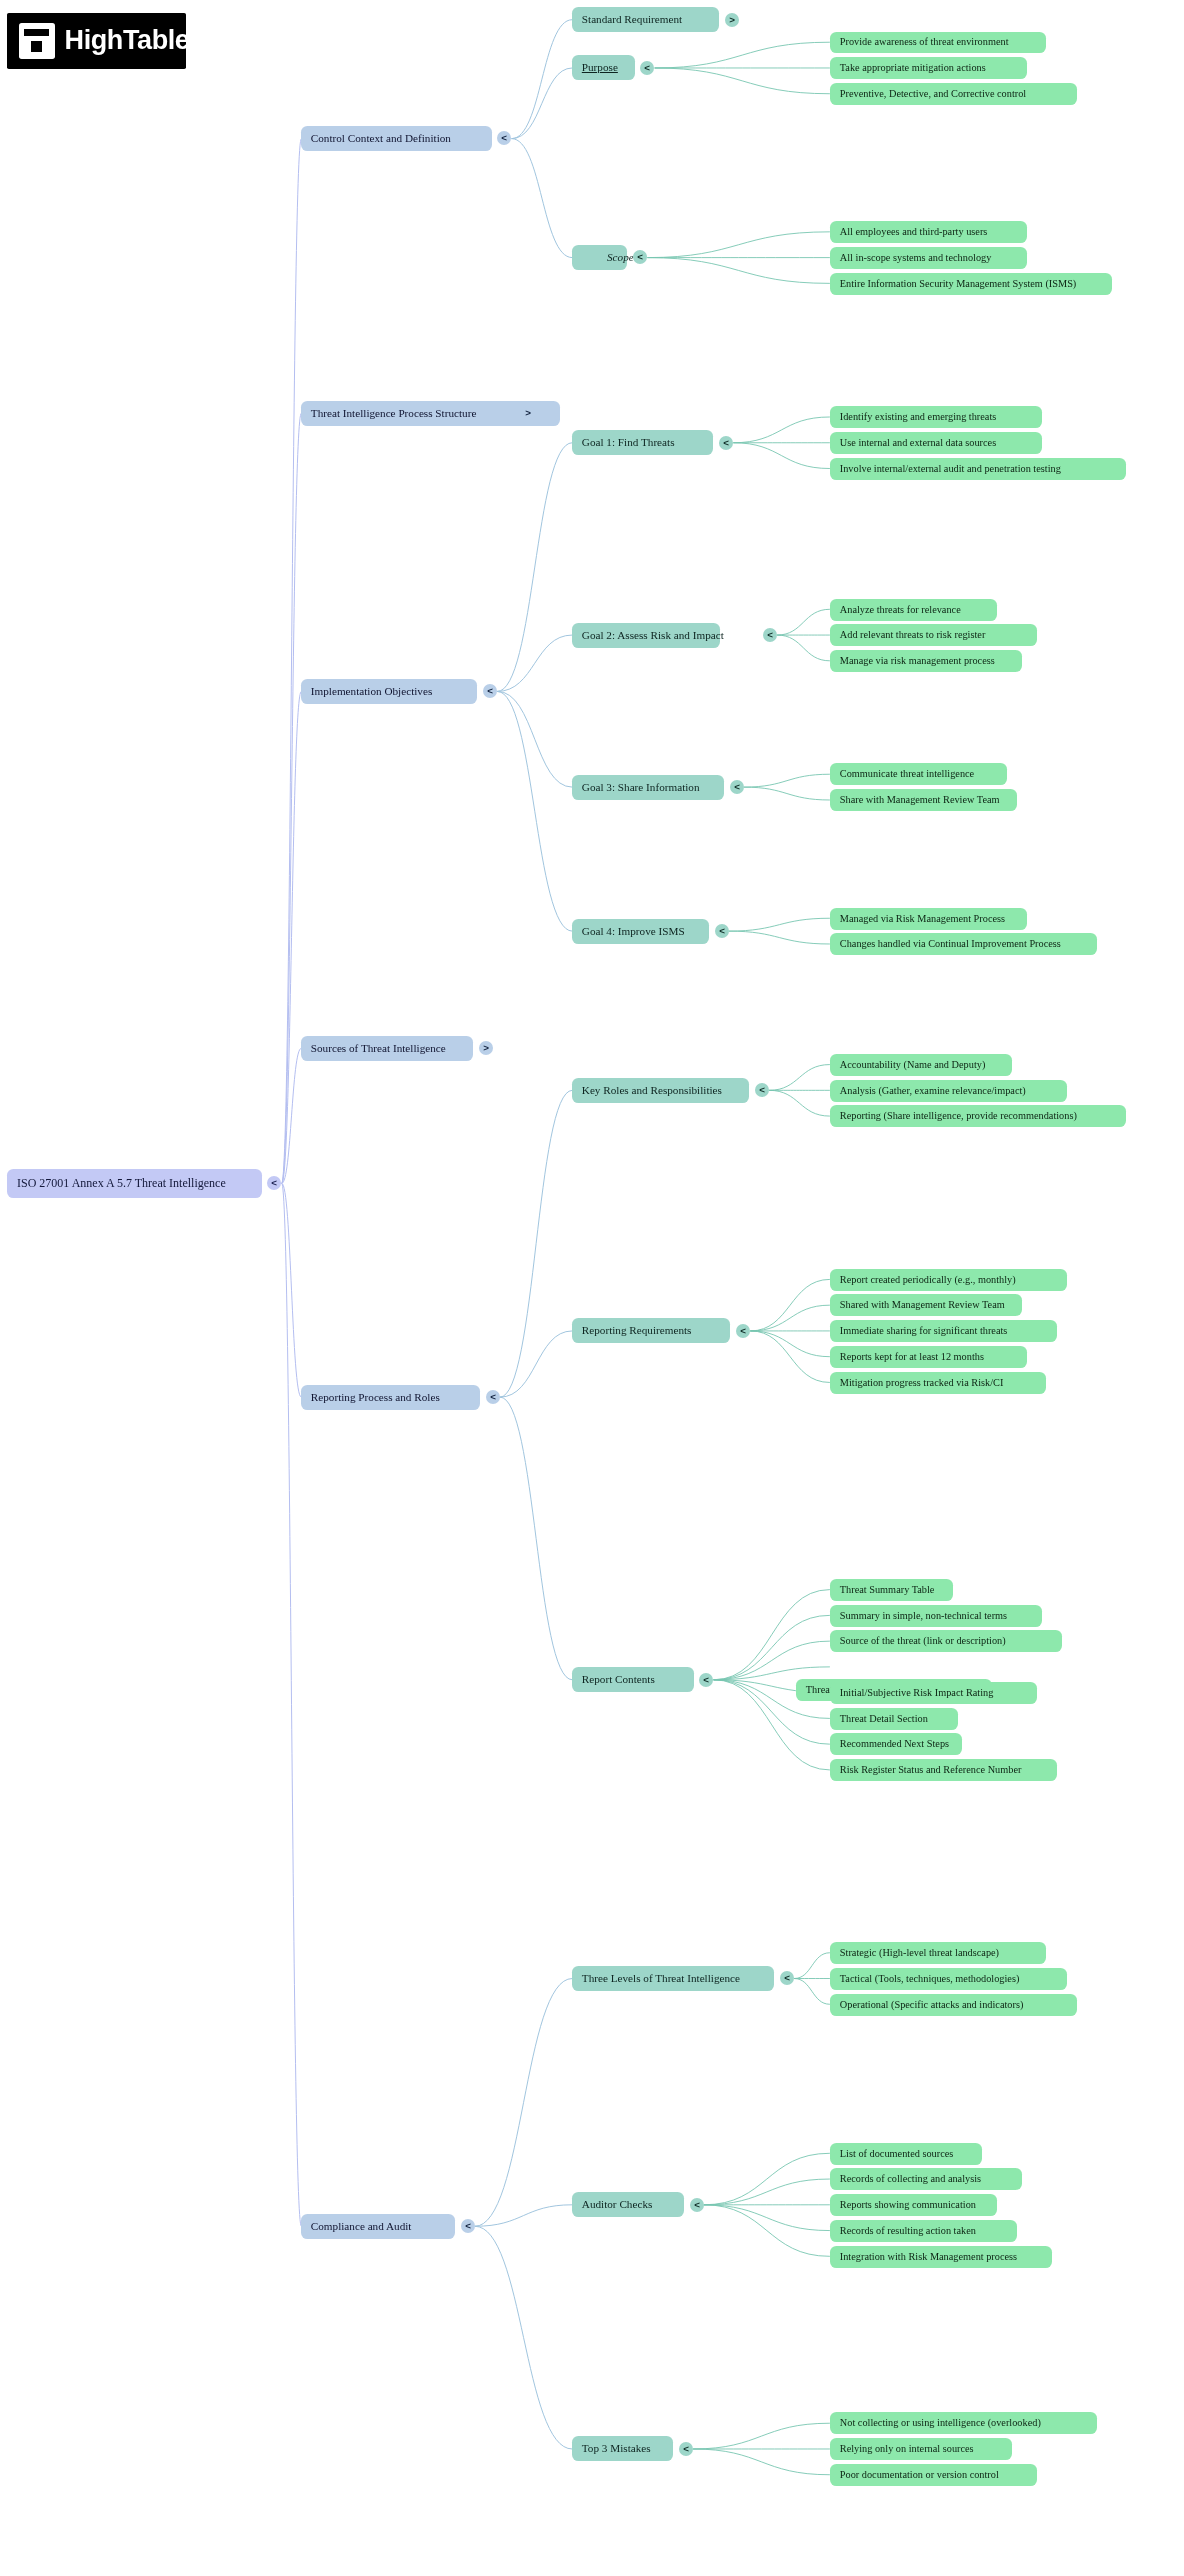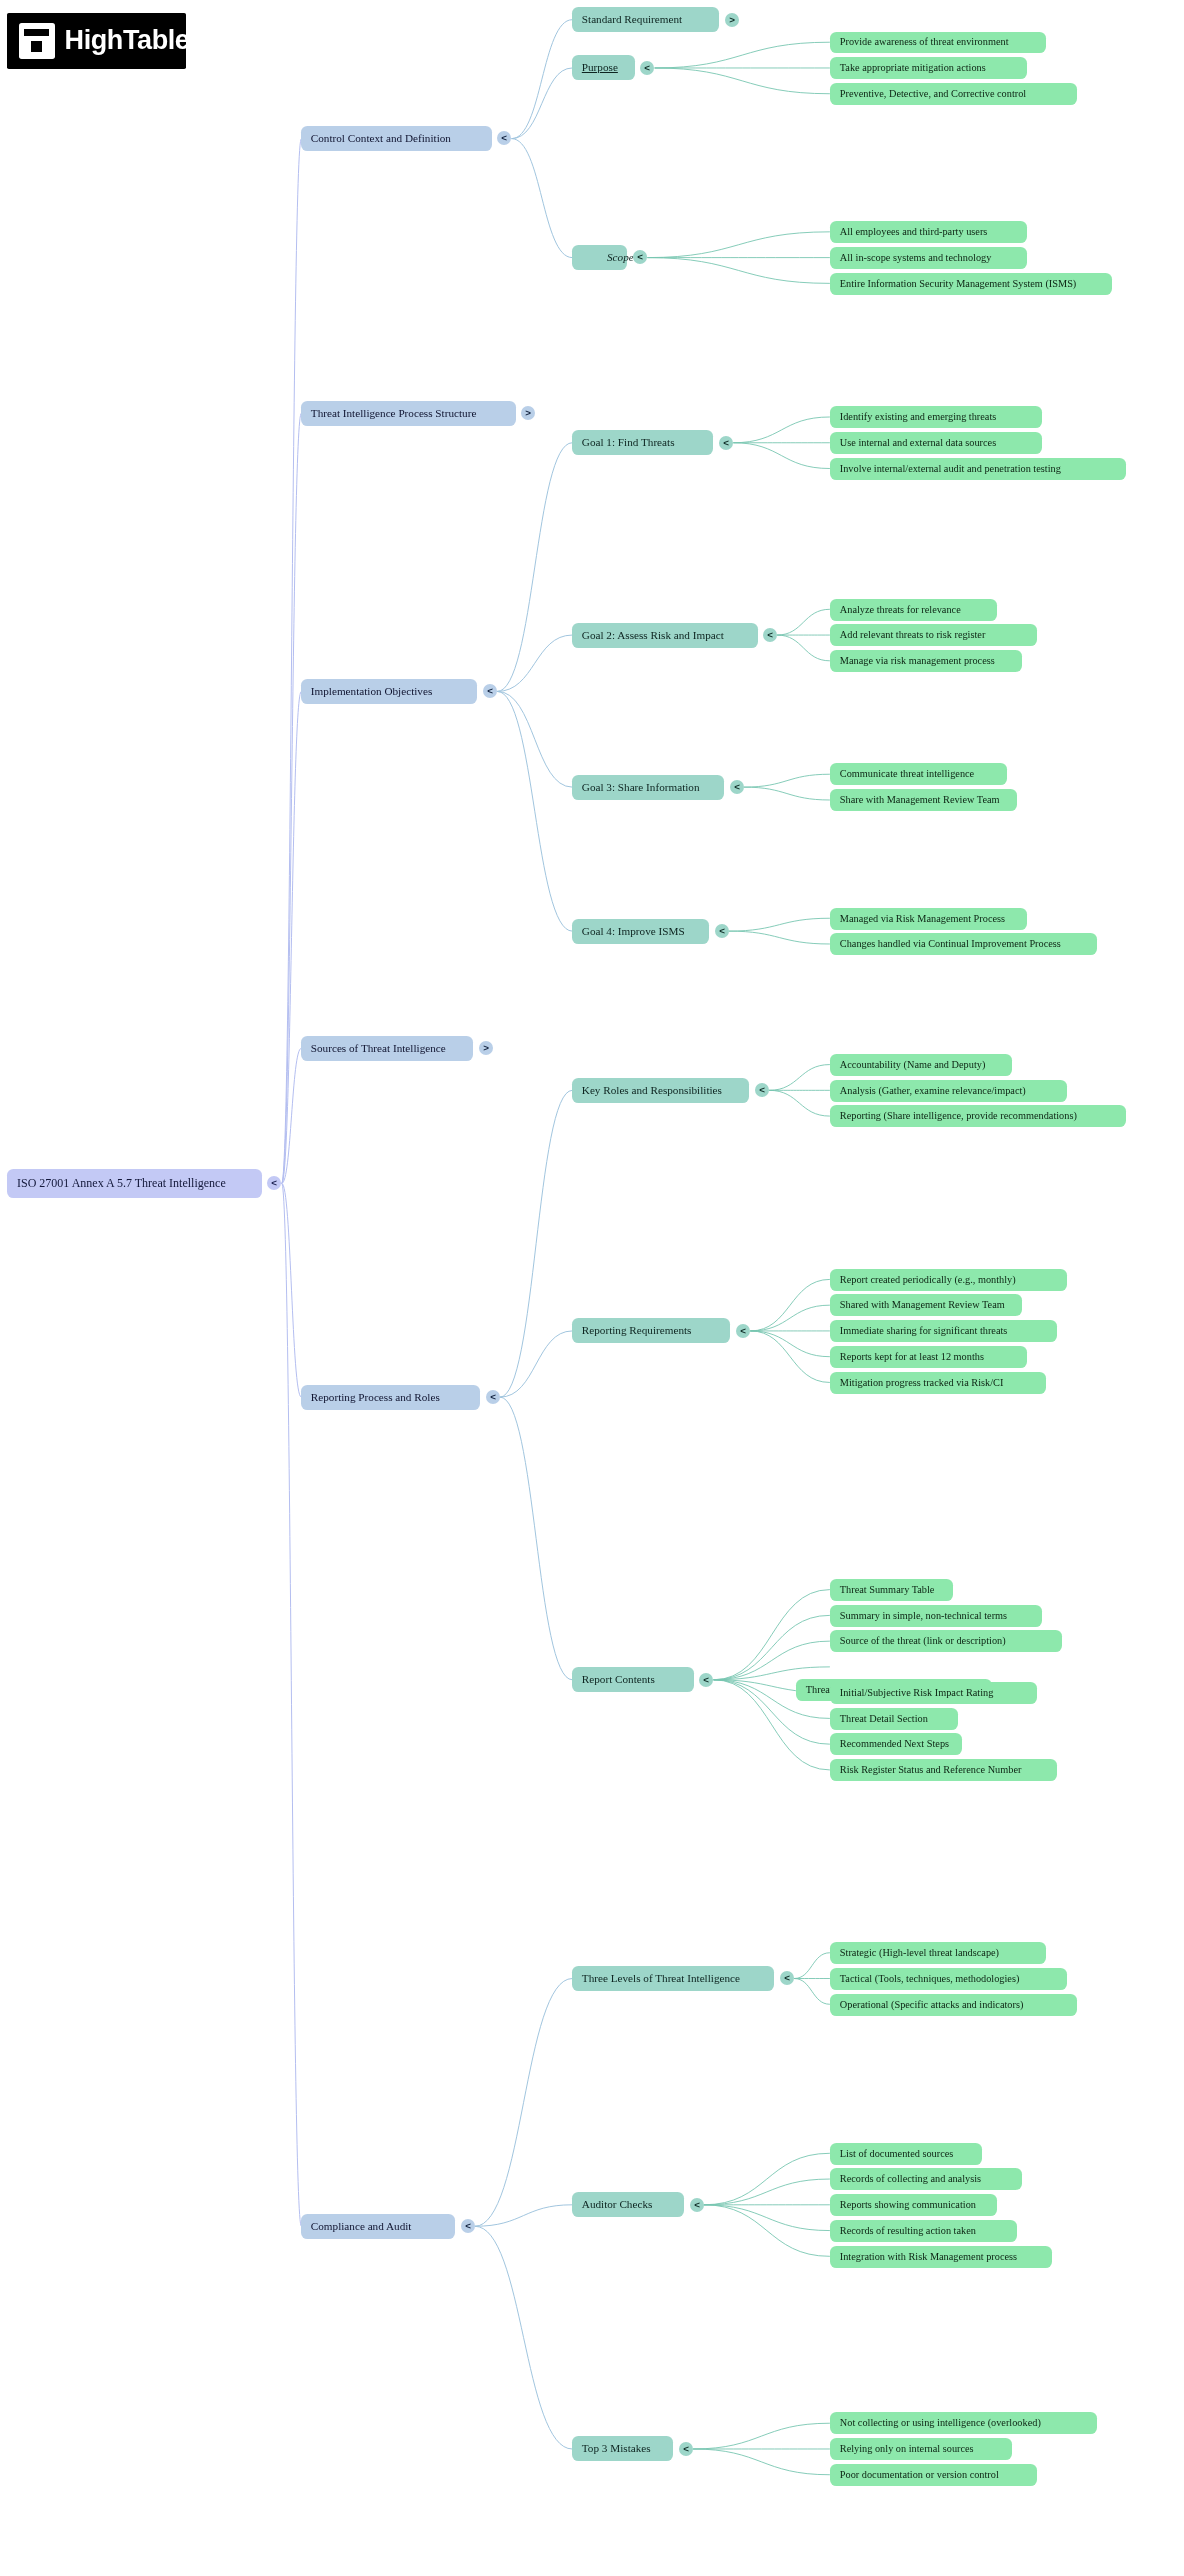--- a/index.html
+++ b/index.html
@@ -178,42 +178,42 @@
       <div class="toggle t-lvl2" style="left: 633px; top: 250px;">&lt;</div>
       <div class="node leaf" style="left: 830px; top: 221px; width: 197px; height: 21.5px;">
         <span class="lbl">All employees and third-party users</span>
       </div>
       <div class="node leaf" style="left: 830px; top: 247px; width: 197px; height: 21.5px;">
         <span class="lbl">All in-scope systems and technology</span>
       </div>
       <div class="node leaf" style="left: 830px; top: 273px; width: 282px; height: 21.5px;">
         <span class="lbl">Entire Information Security Management System (ISMS)</span>
       </div>
-      <div class="node lvl1" style="left: 301px; top: 401px; width: 215px; height: 25px;">
+      <div class="node lvl1" style="left: 301px; top: 401px; width: 259px; height: 25px;">
         <span class="lbl">Threat Intelligence Process Structure</span>
       </div>
       <div class="toggle t-lvl1" style="left: 521px; top: 406px;">&gt;</div>
       <div class="node lvl1" style="left: 301px; top: 679px; width: 176px; height: 25px;">
         <span class="lbl">Implementation Objectives</span>
       </div>
       <div class="toggle t-lvl1" style="left: 483px; top: 684px;">&lt;</div>
       <div class="node lvl2" style="left: 572px; top: 430px; width: 141px; height: 25px;">
         <span class="lbl">Goal 1: Find Threats</span>
       </div>
       <div class="toggle t-lvl2" style="left: 719px; top: 436px;">&lt;</div>
       <div class="node leaf" style="left: 830px; top: 406px; width: 212px; height: 21.5px;">
         <span class="lbl">Identify existing and emerging threats</span>
       </div>
       <div class="node leaf" style="left: 830px; top: 432px; width: 212px; height: 21.5px;">
         <span class="lbl">Use internal and external data sources</span>
       </div>
       <div class="node leaf" style="left: 830px; top: 458px; width: 296px; height: 21.5px;">
         <span class="lbl">Involve internal/external audit and penetration testing</span>
       </div>
-      <div class="node lvl2" style="left: 572px; top: 623px; width: 186px; height: 25px;">
+      <div class="node lvl2" style="left: 572px; top: 623px; width: 148px; height: 25px;">
         <span class="lbl">Goal 2: Assess Risk and Impact</span>
       </div>
       <div class="toggle t-lvl2" style="left: 763px; top: 628px;">&lt;</div>
       <div class="node leaf" style="left: 830px; top: 599px; width: 167px; height: 21.5px;">
         <span class="lbl">Analyze threats for relevance</span>
       </div>
       <div class="node leaf" style="left: 830px; top: 624px; width: 207px; height: 21.5px;">
         <span class="lbl">Add relevant threats to risk register</span>
       </div>
       <div class="node leaf" style="left: 830px; top: 650px; width: 192px; height: 21.5px;">

